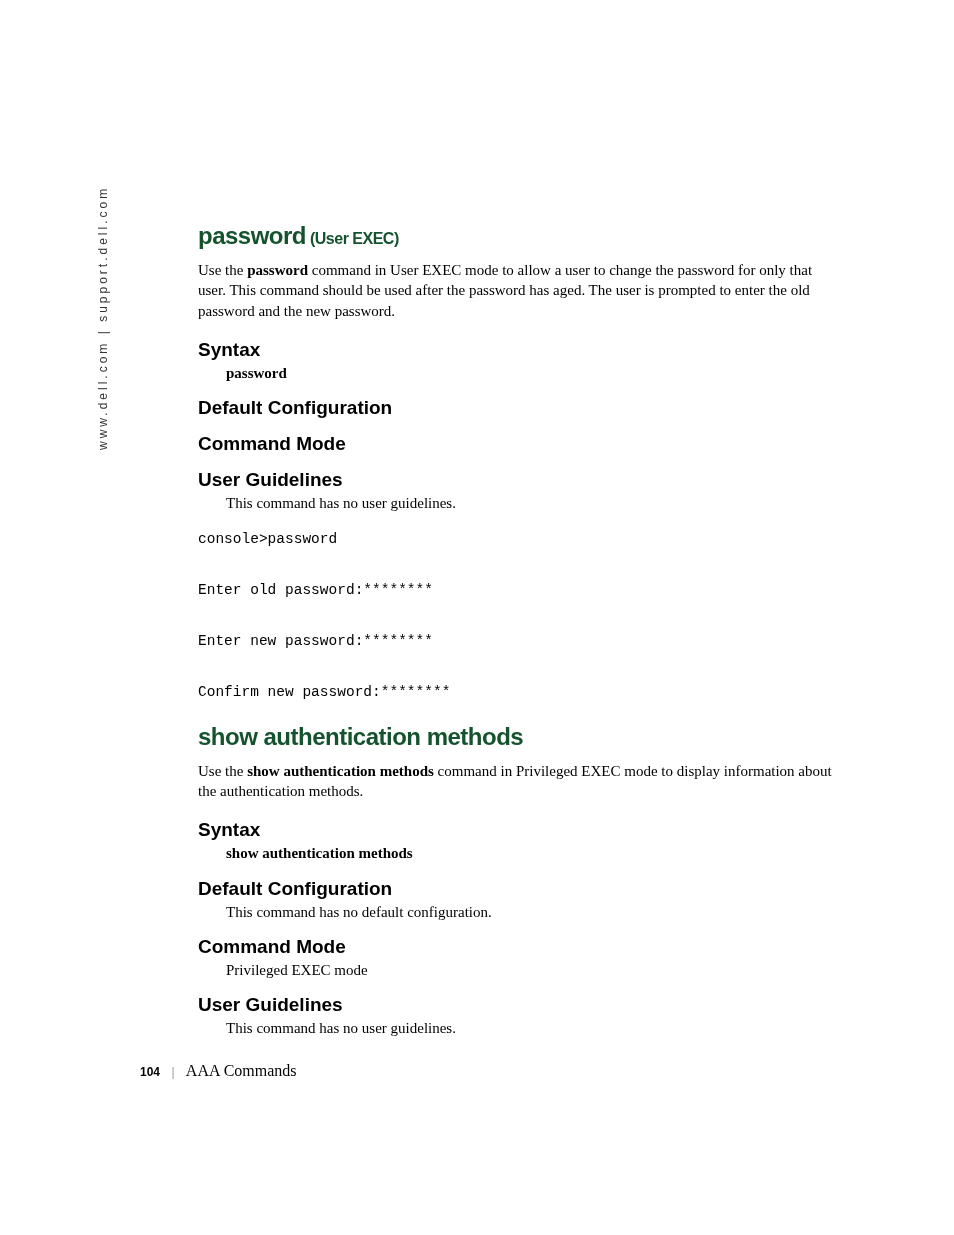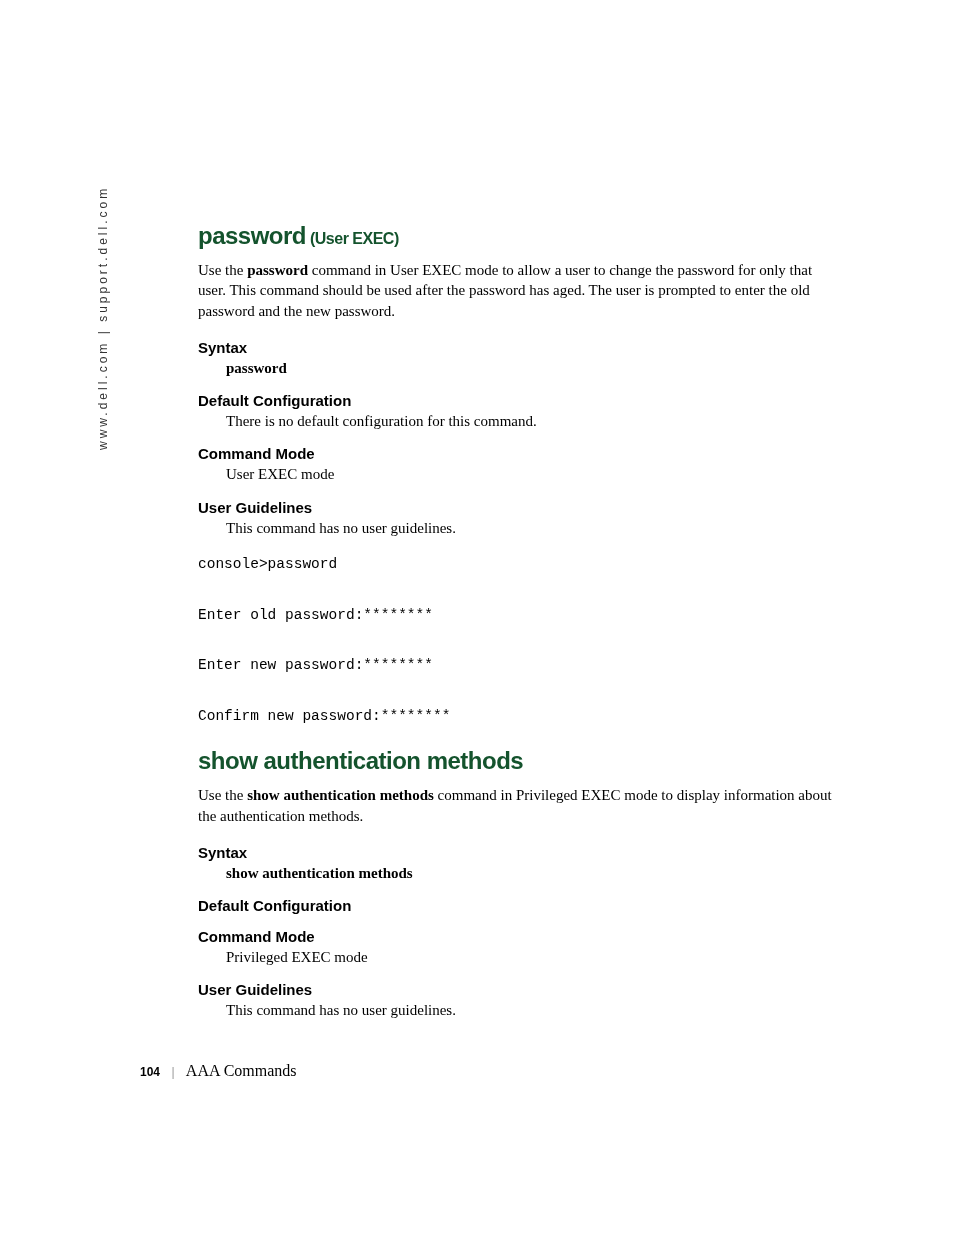--- a/index.html
+++ b/index.html
@@ -41,21 +41,21 @@
   h1 .sub {
     font-size: 16px;
     font-weight: bold;
   }
   .section {
     margin-bottom: 14px;
   }
   .sub-head {
     font-family: Arial, Helvetica, sans-serif;
     font-weight: bold;
-    font-size: 15px;
+    font-size: 19px;
     margin: 0 0 2px 0;
     color: #000;
   }
   .body-text {
     font-family: Georgia, 'Times New Roman', serif;
     font-size: 15px;
     margin: 0 0 0 28px;
     line-height: 1.35;
   }
   .body-bold {
@@ -108,26 +108,24 @@
 
   <p class="combined"><span>Use the </span><span class="inline-bold">password</span><span> command in User EXEC mode to allow a user to change the password for only that user. This command should be used after the password has aged. The user is prompted to enter the old password and the new password.</span></p>
 
   <div class="section">
     <div class="sub-head">Syntax</div>
     <div class="body-text body-bold">password</div>
   </div>
 
   <div class="section">
     <div class="sub-head">Default Configuration</div>
-    <div class="body-text">There is no default configuration for this command.</div>
   </div>
 
   <div class="section">
     <div class="sub-head">Command Mode</div>
-    <div class="body-text">User EXEC mode</div>
   </div>
 
   <div class="section">
     <div class="sub-head">User Guidelines</div>
     <div class="body-text">This command has no user guidelines.</div>
   </div>
 
 
   <pre class="console">console&gt;password
 
@@ -141,20 +139,21 @@
 
   <p class="combined"><span>Use the </span><span class="inline-bold">show authentication methods</span><span> command in Privileged EXEC mode to display information about the authentication methods.</span></p>
 
   <div class="section">
     <div class="sub-head">Syntax</div>
     <div class="body-text body-bold">show authentication methods</div>
   </div>
 
   <div class="section">
     <div class="sub-head">Default Configuration</div>
+    <div class="body-text">This command has no default configuration.</div>
   </div>
 
   <div class="section">
     <div class="sub-head">Command Mode</div>
     <div class="body-text">Privileged EXEC mode</div>
   </div>
 
   <div class="section">
     <div class="sub-head">User Guidelines</div>
     <div class="body-text">This command has no user guidelines.</div>

